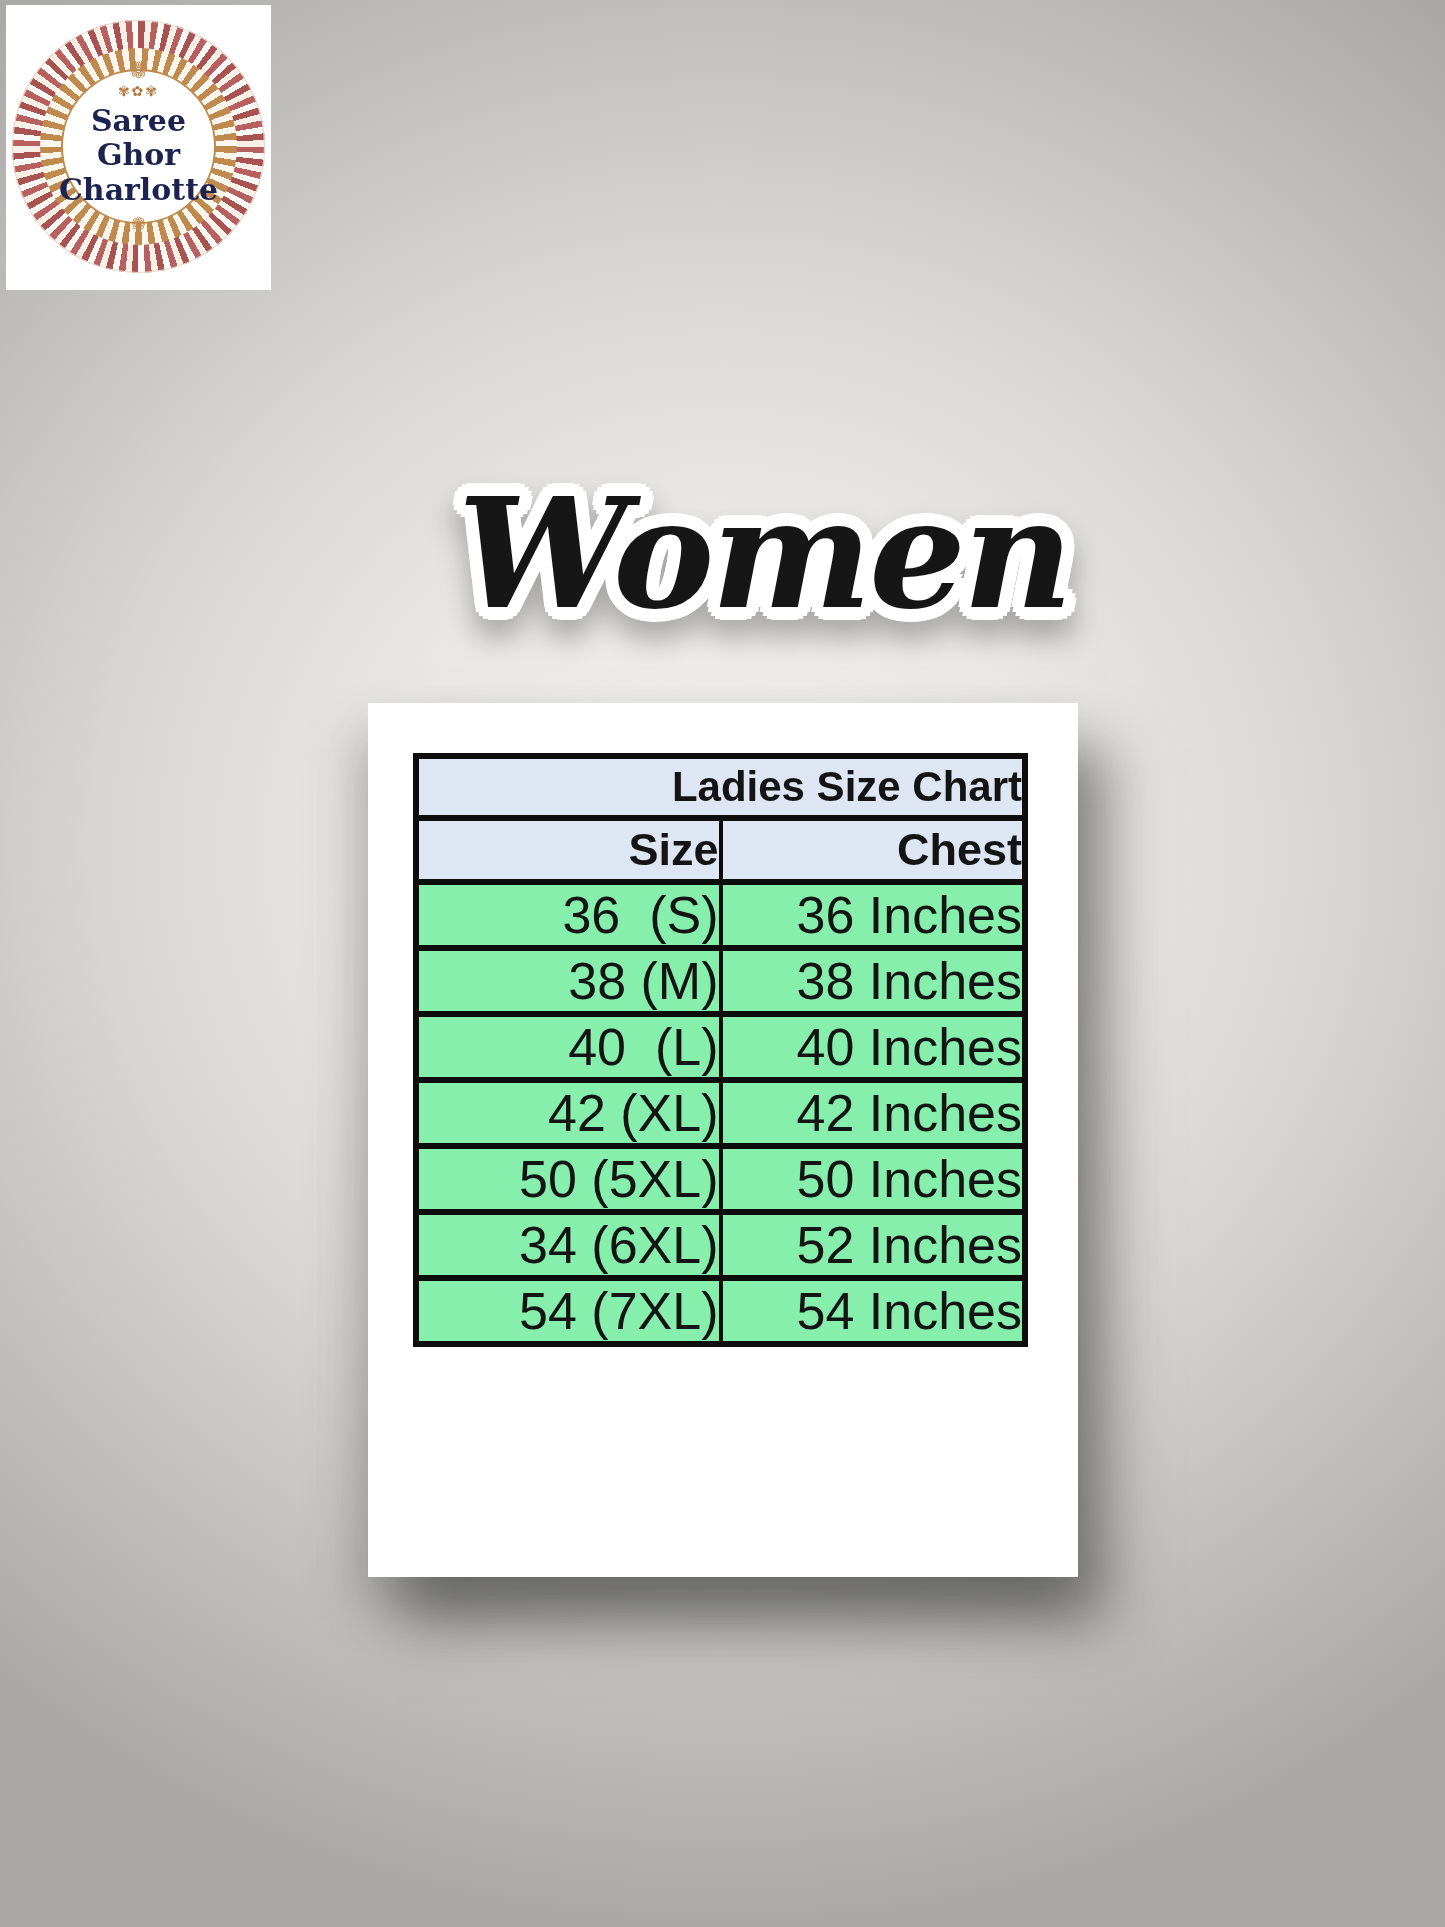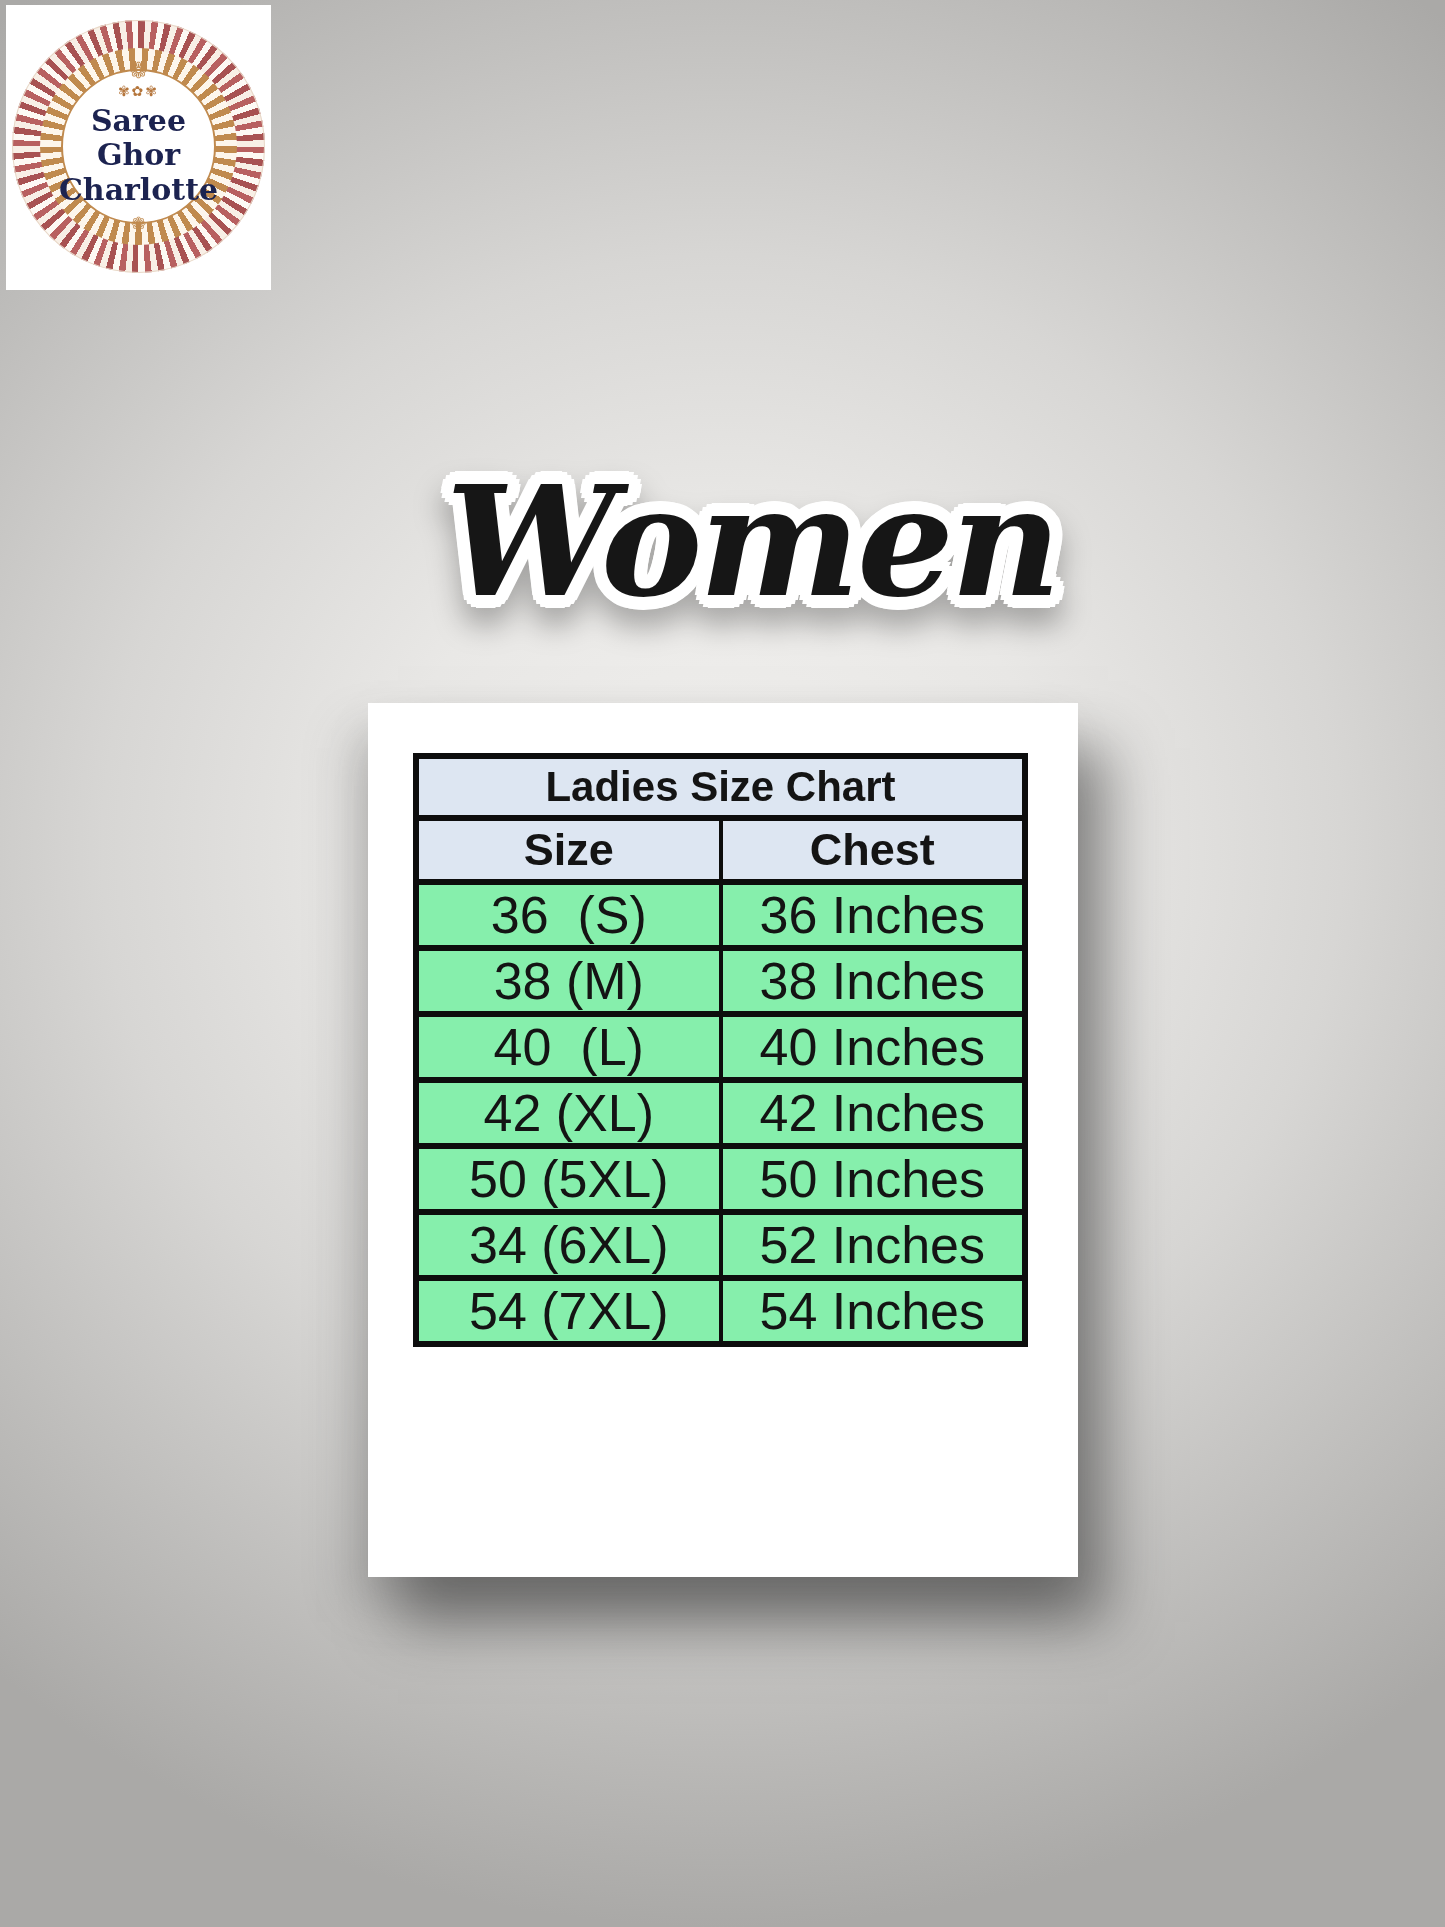--- a/index.html
+++ b/index.html
@@ -38,21 +38,21 @@
   .logo-ornament.crown{font-size:14px;letter-spacing:2px;margin-bottom:6px;color:#b5763c;}
   .logo-ornament.bottom{font-size:18px;margin-top:8px;}
   .logo-text{
     font-family:"DejaVu Serif",serif;font-weight:600;
     color:var(--logo-text,#1c2350);font-size:30px;line-height:1.15;
   }
 
   
   .hero{
     position:absolute;top:452px;left:752px;transform:translateX(-50%);
-    margin:0;white-space:nowrap;
+    margin:12px;white-space:nowrap;
     font-family:"DejaVu Serif",cursive,serif;font-style:italic;font-weight:900;
     font-size:152px;letter-spacing:-3px;color:var(--hero-text,#161616);
     text-shadow:
       13px 0 0 #fff,-13px 0 0 #fff,0 13px 0 #fff,0 -13px 0 #fff,
       9px 9px 0 #fff,-9px 9px 0 #fff,9px -9px 0 #fff,-9px -9px 0 #fff,
       12px 5px 0 #fff,-12px 5px 0 #fff,12px -5px 0 #fff,-12px -5px 0 #fff,
       5px 12px 0 #fff,-5px 12px 0 #fff,5px -12px 0 #fff,-5px -12px 0 #fff;
     filter:drop-shadow(0 18px 14px rgba(0,0,0,0.28));
   }
 
@@ -65,21 +65,21 @@
   }
   table.size-chart{
     position:absolute;left:45px;top:50px;width:615px;
     border-collapse:collapse;table-layout:fixed;
     border:6px solid var(--table-border,#0d0d0d);
     color:#141414;
   }
   table.size-chart th, table.size-chart td{
     border:solid var(--table-border,#0d0d0d);
     border-width:6px 4px;
-    text-align:center;vertical-align:middle;
+    text-align:right;vertical-align:middle;
     white-space:pre;padding:0;
   }
   tr.title-row th{
     height:56px;font-size:42px;font-weight:700;
     background:var(--table-header-bg,#dde6f2);
   }
   tr.header-row th{
     height:58px;font-size:45px;font-weight:700;
     background:var(--table-header-bg,#dde6f2);
   }

